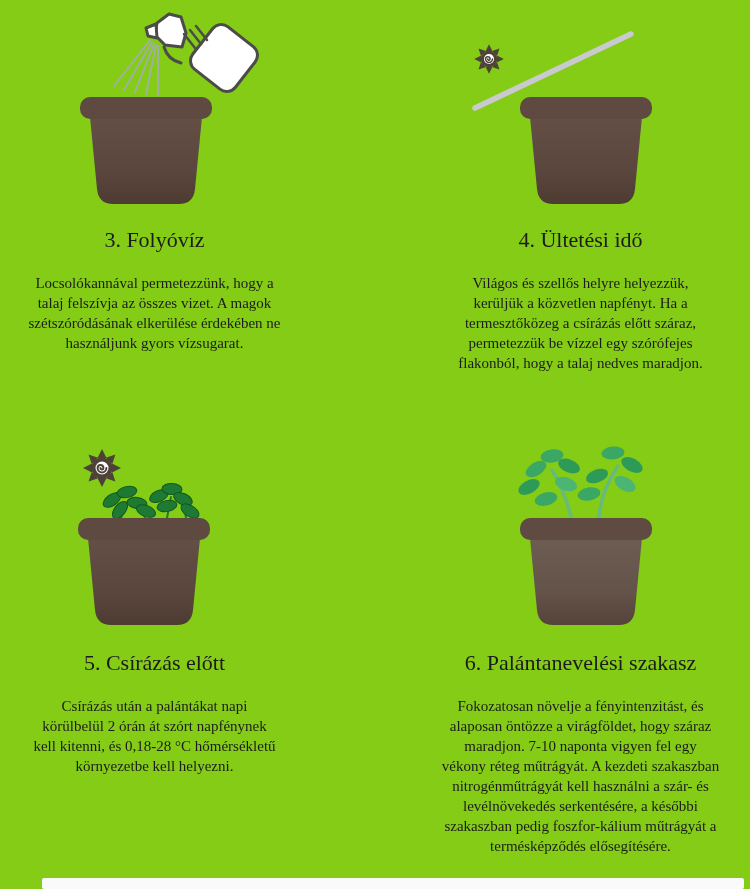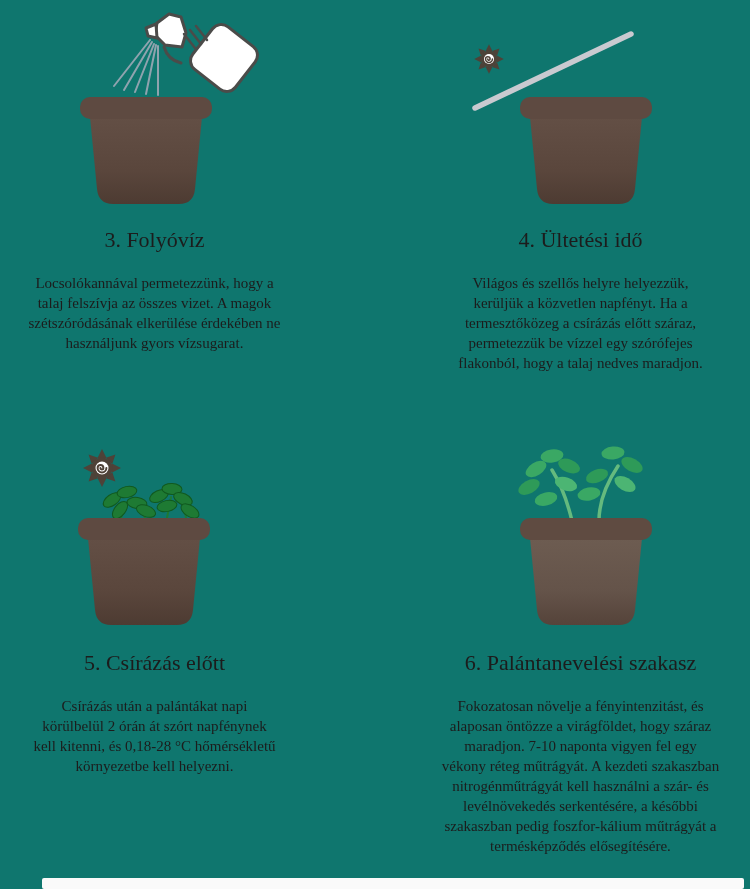--- a/index.html
+++ b/index.html
@@ -1,19 +1,19 @@
 <!DOCTYPE html>
 <html><head>
 <meta charset="utf-8">
 <style>
   html,body { margin:0; padding:0; background:#ffffff; }
   .page {
     position:relative;
     width:750px; height:889px;
-    background:#0f766e;
+    background:#84cc16;
     font-family:"Liberation Serif", serif;
     color:#1c1c1c;
     display:grid;
     grid-template-columns:375px 375px;
     grid-template-rows:420px 469px;
     overflow:hidden;
   }
   .panel { position:relative; }
   .figure { position:relative; width:375px; }
   .row1 .figure { height:215px; }

